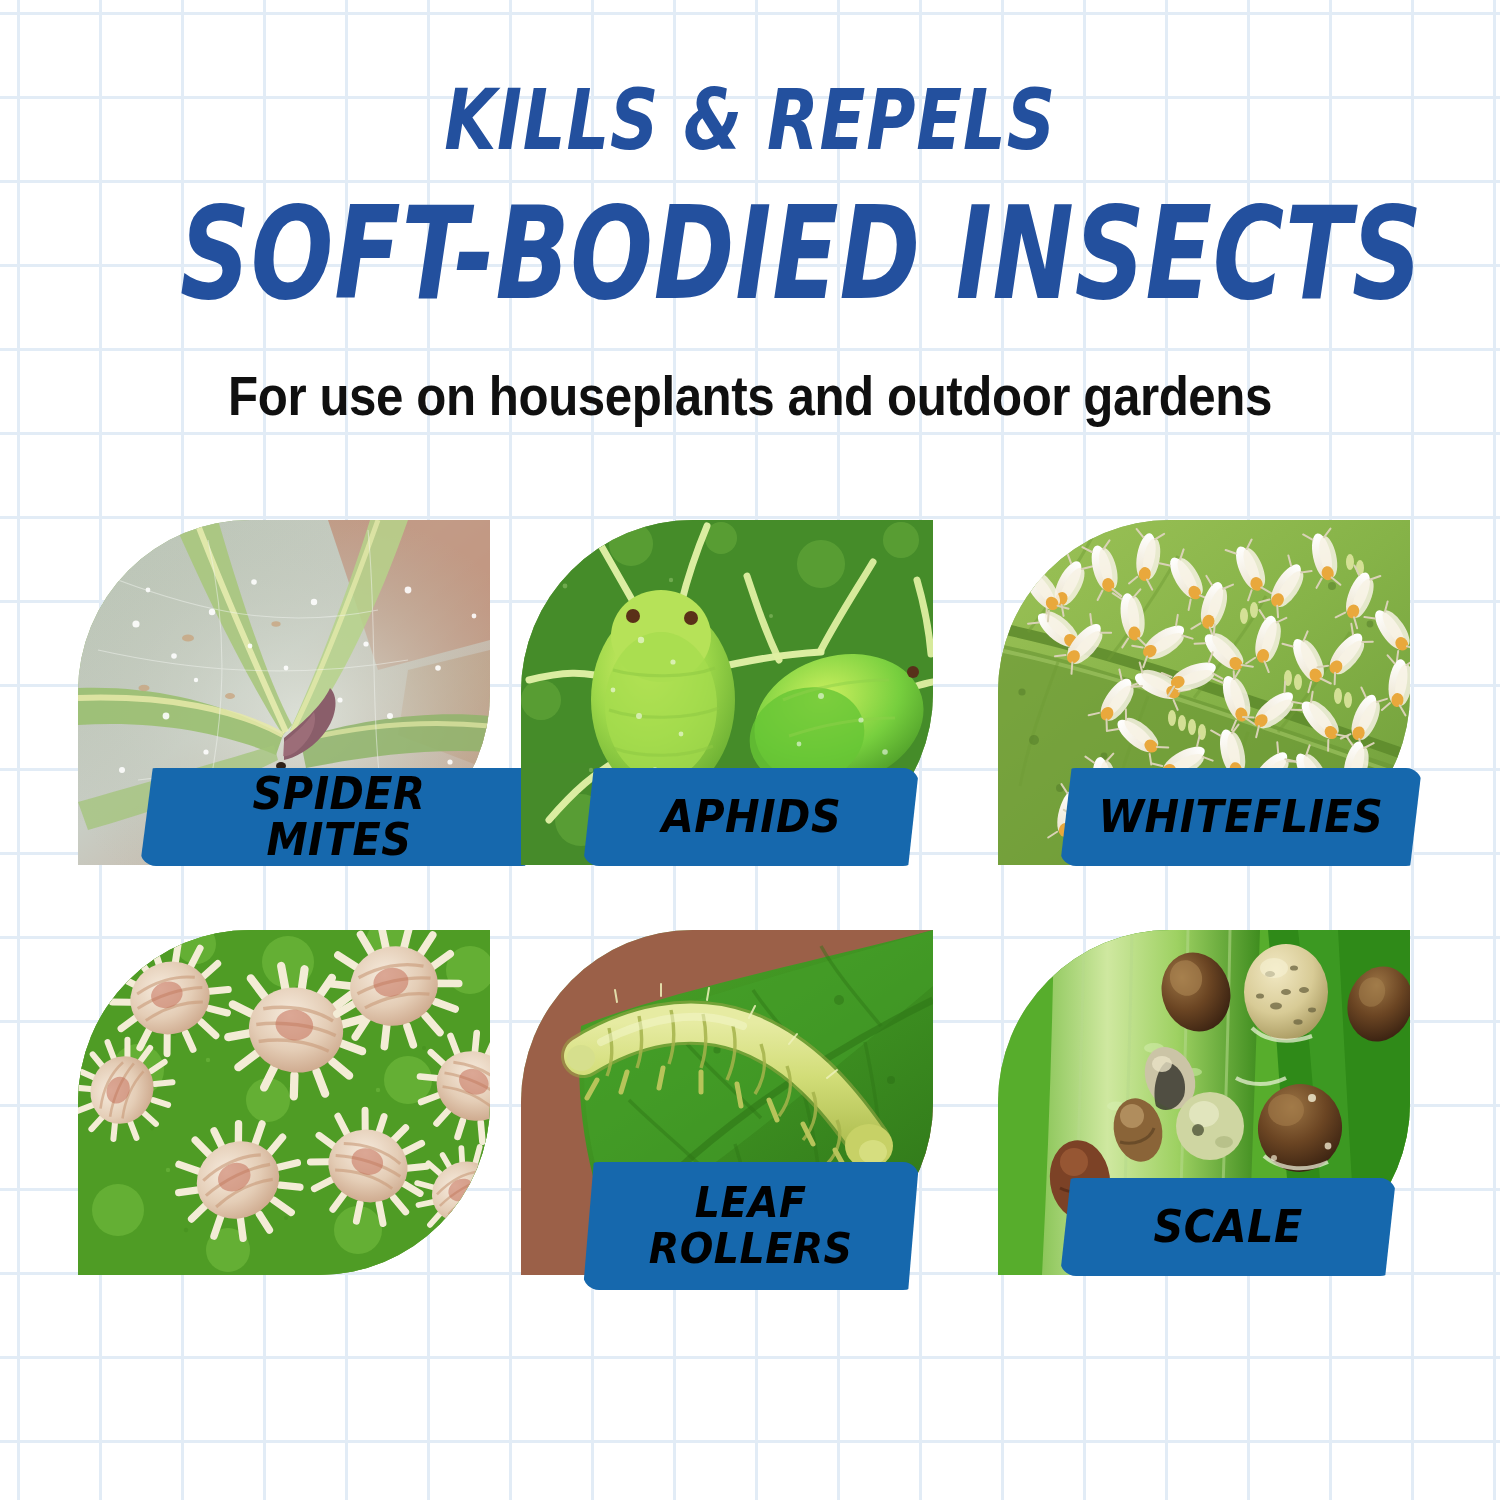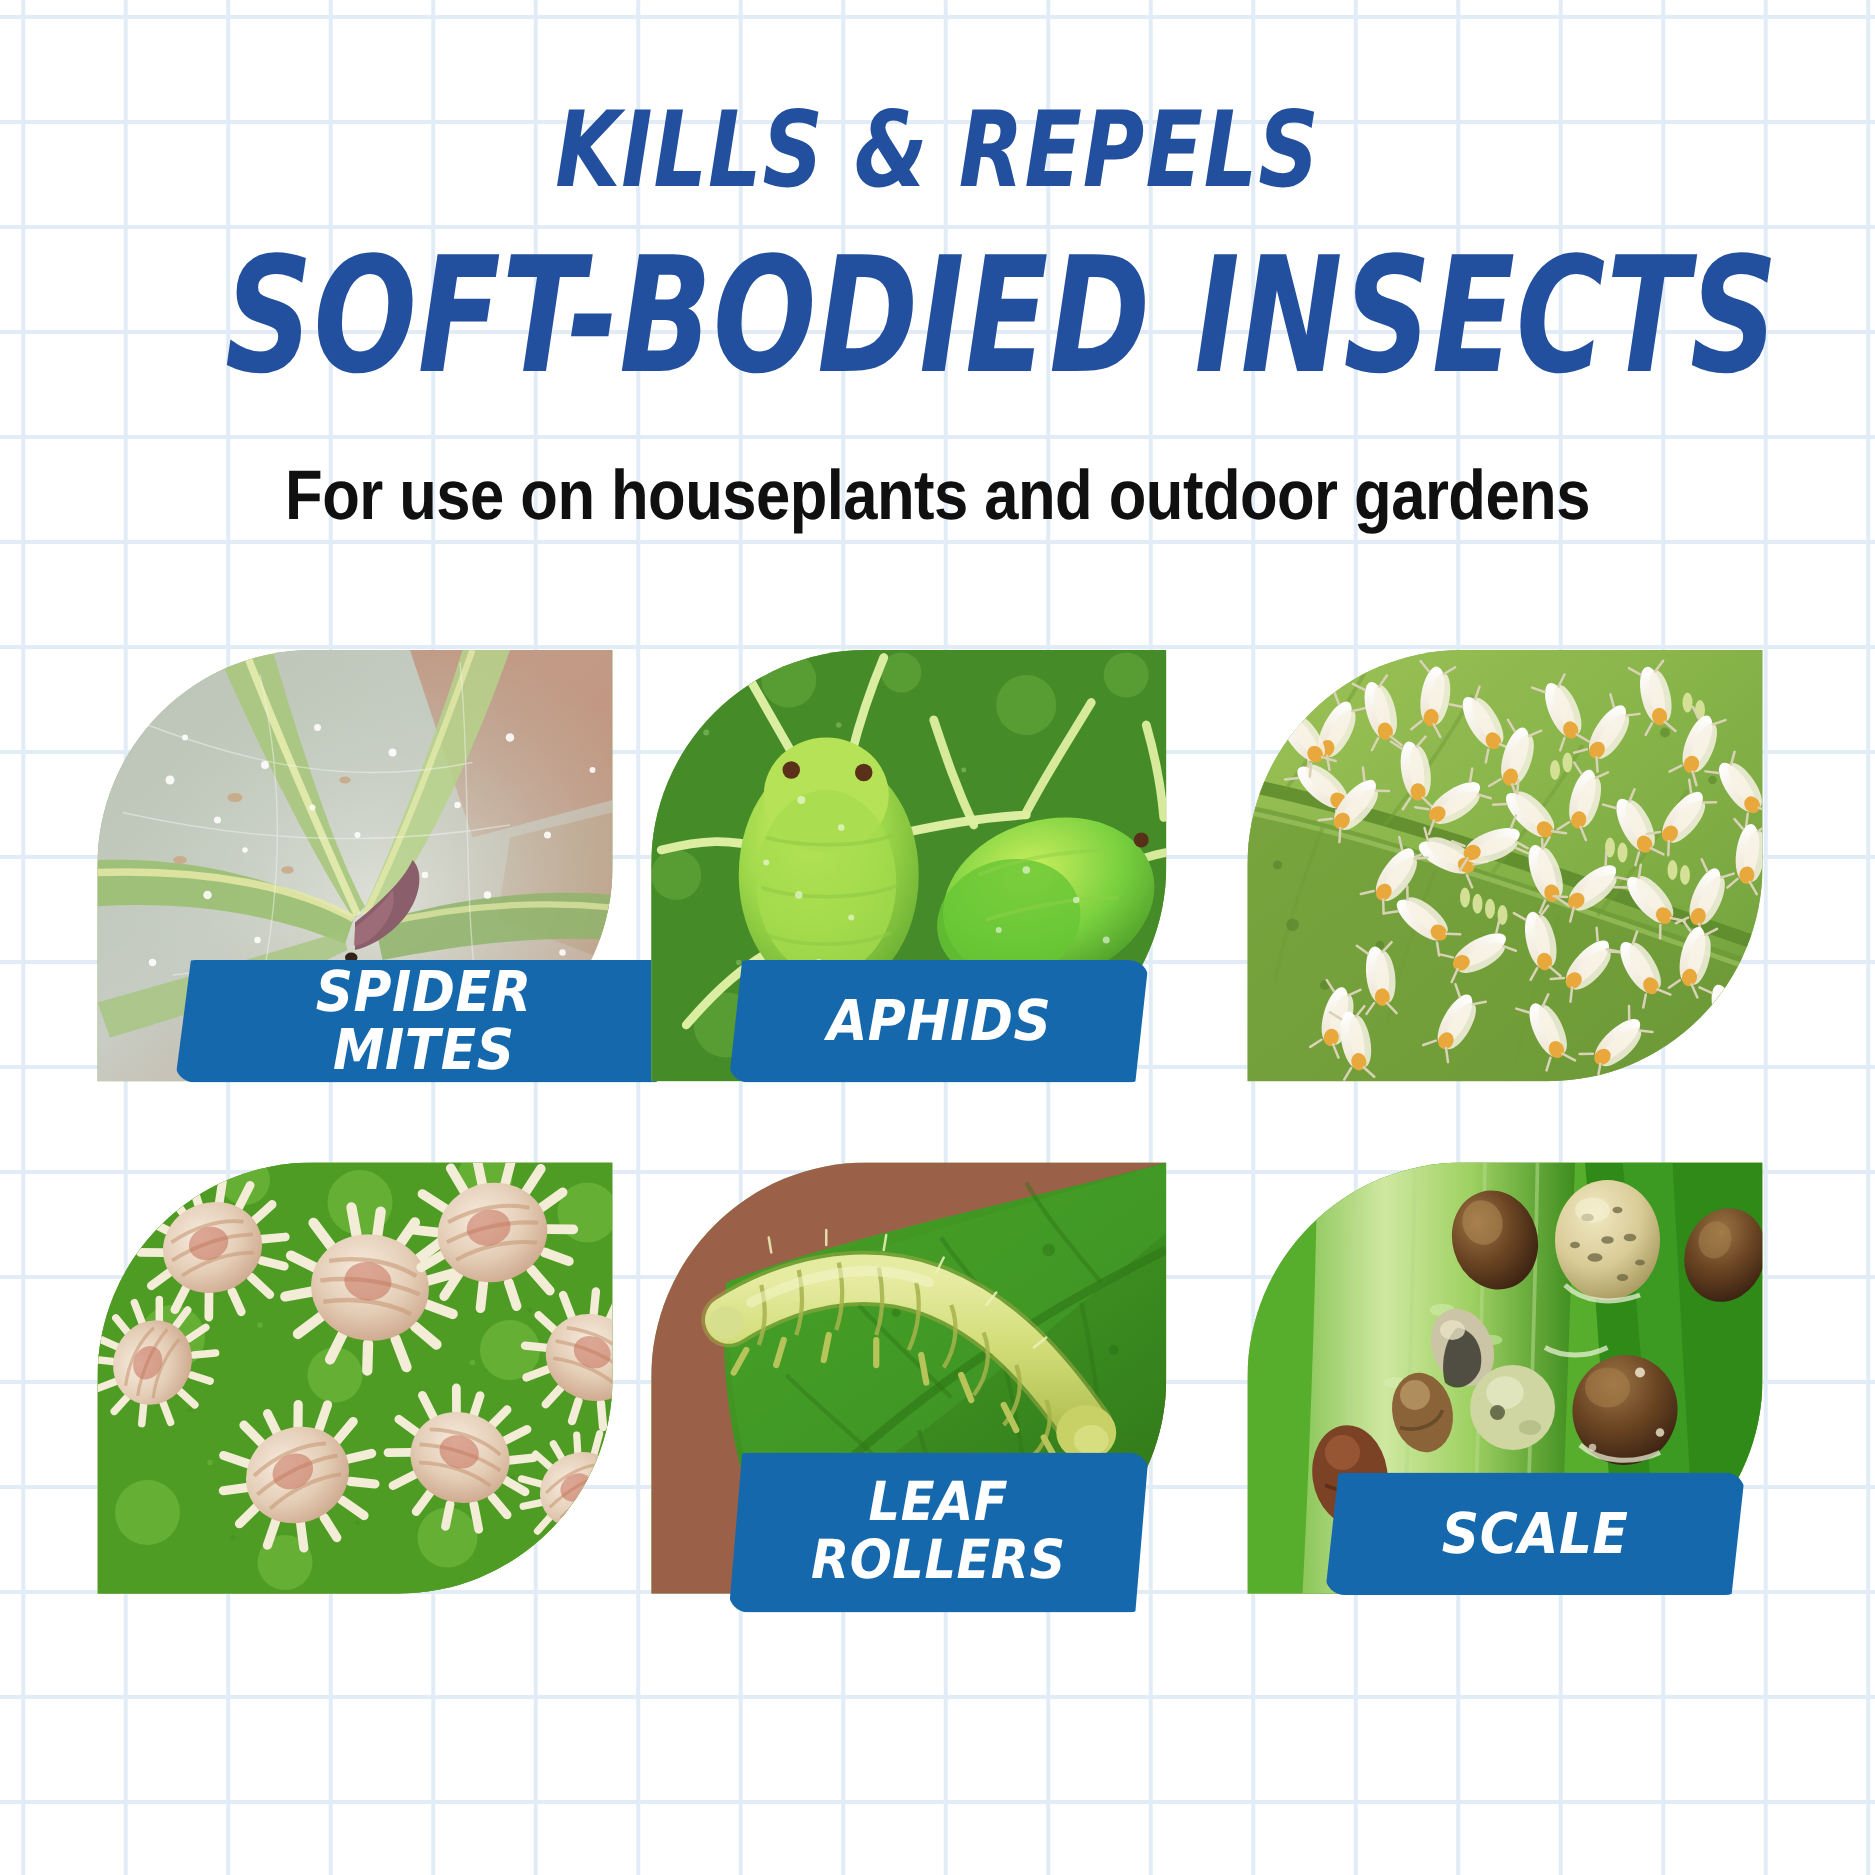--- a/index.html
+++ b/index.html
@@ -125,21 +125,21 @@
   }
 
   
   .badge {
     position: absolute;
     left: 62px;
     top: 248px;
     min-width: 336px;
     height: 98px;
     background: #1668AD;
-    color: #ffffff;
+    color: #000000;
     border-radius: 16px;
     display: flex;
     align-items: center;
     justify-content: center;
     padding: 0 26px;
     box-sizing: border-box;
     
     clip-path: polygon(3.2% 0%, 100% 0%, 96.8% 100%, 0% 100%);
   }
   .badge.tall {
@@ -447,20 +447,23 @@
             <use href="#wfly" transform="translate(70,292) rotate(16)"></use>
             <use href="#wfly" transform="translate(84,312) rotate(-10)"></use>
             <use href="#wfly" transform="translate(166,296) rotate(30)"></use>
             <use href="#wfly" transform="translate(238,304) rotate(-24)"></use>
             <use href="#wfly" transform="translate(296,312) rotate(48)"></use>
             <use href="#wfly" transform="translate(382,290) rotate(-16)"></use>
             <use href="#wfly" transform="translate(42,70) rotate(-36)"></use>
             <use href="#wfly" transform="translate(400,162) rotate(8)"></use>
           </g>
         </svg>
+      </div>
+      <div class="badge">
+        <span class="badge-text">WHITEFLIES</span>
       </div>
     </div>
 
     <div class="pest-cell r1 c0">
       <div class="photo">
         <svg class="art" viewBox="0 0 412 345" preserveAspectRatio="xMidYMid slice">
           <defs>
             <radialGradient id="mbBody" cx="42%" cy="34%" r="70%">
               <stop offset="0%" stop-color="#f6ebdd"></stop>
               <stop offset="58%" stop-color="#e4cdb6"></stop>

